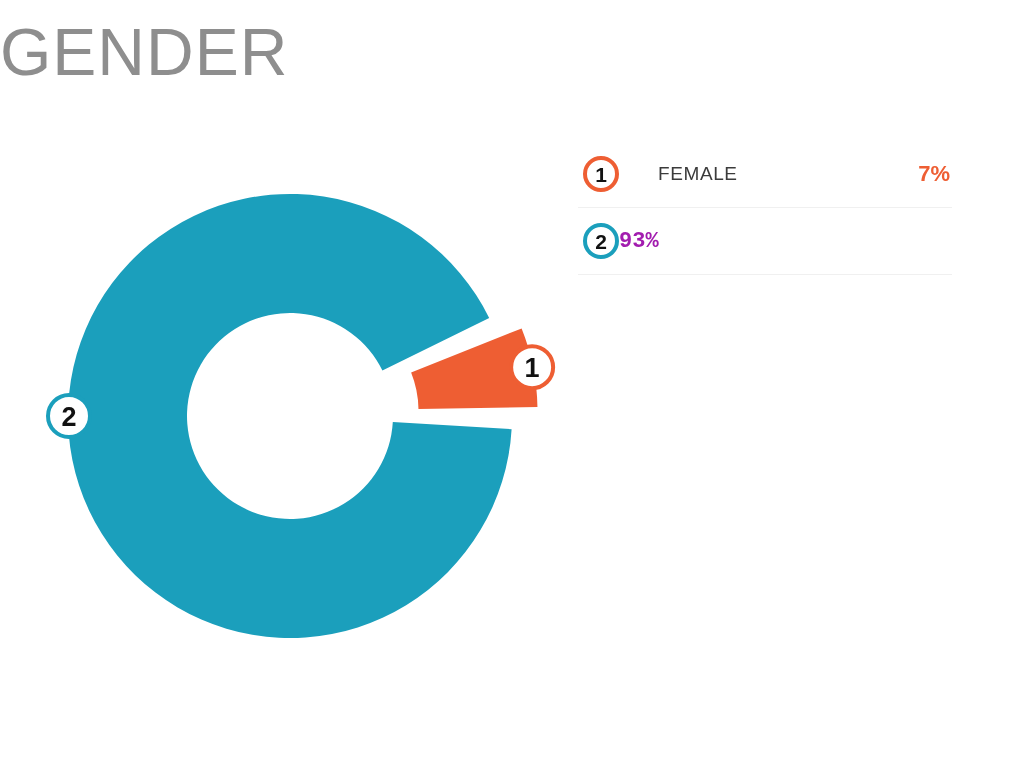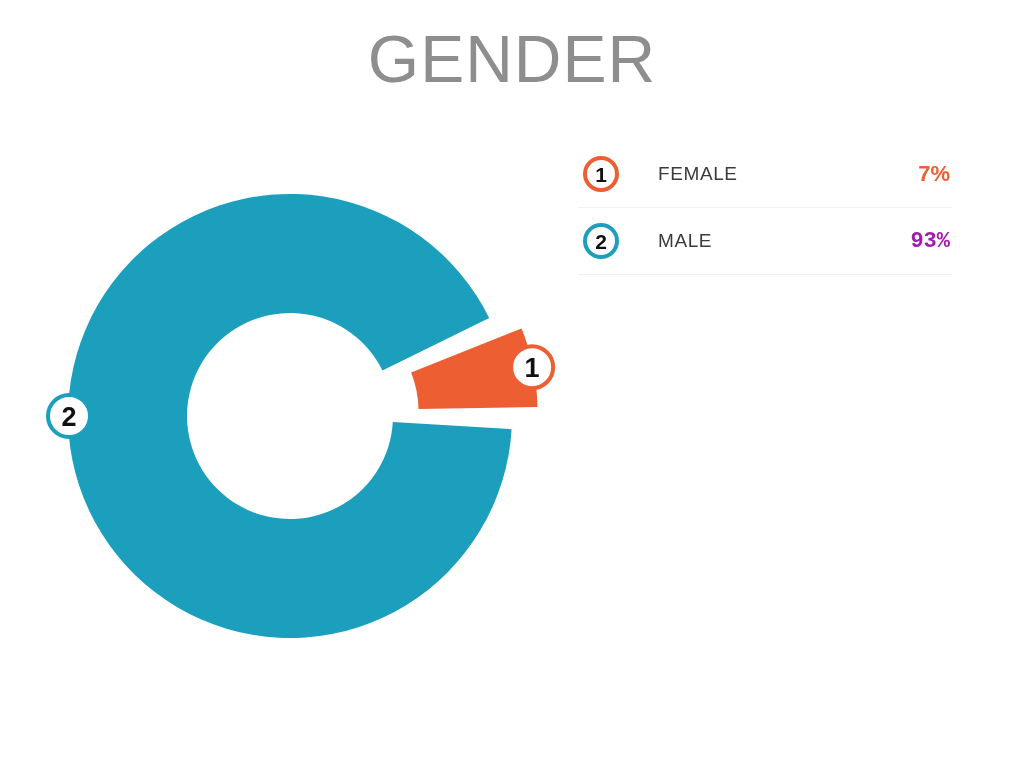--- a/index.html
+++ b/index.html
@@ -20,23 +20,22 @@
     position: relative;
     width: 1024px;
     height: 768px;
     background: #ffffff;
   }
 
   
   #chart-title {
     position: absolute;
     left: 0;
-    top: 26px;
+    top: 19px;
     width: 1024px;
-    text-align: center;
     font-family: "Liberation Sans", sans-serif;
     font-size: 66px;
     font-weight: 400;
     letter-spacing: 1px;
     color: #8e8e8e;
     line-height: 1.0;
     white-space: nowrap;
   }
 
   
@@ -145,19 +144,18 @@
   <div id="legend">
 
     <div class="legend-row" style="border-bottom-color: rgb(240, 240, 240);">
       <div class="legend-badge" style="border-color: rgb(238, 94, 51);">1</div>
       <div class="legend-label">FEMALE</div>
       <div class="legend-value" style="color: rgb(238, 94, 51);">7%</div>
     </div>
 
     <div class="legend-row" style="border-bottom-color: rgb(240, 240, 240);">
       <div class="legend-badge" style="border-color: rgb(27, 159, 188);">2</div>
-      <div class="legend-label">MALE</div>
       <div class="legend-value" style="color: #a21caf; font-family: Liberation Mono, monospace;">93%</div>
     </div>
 
   </div>
 
 </div>
 
 </body></html>

